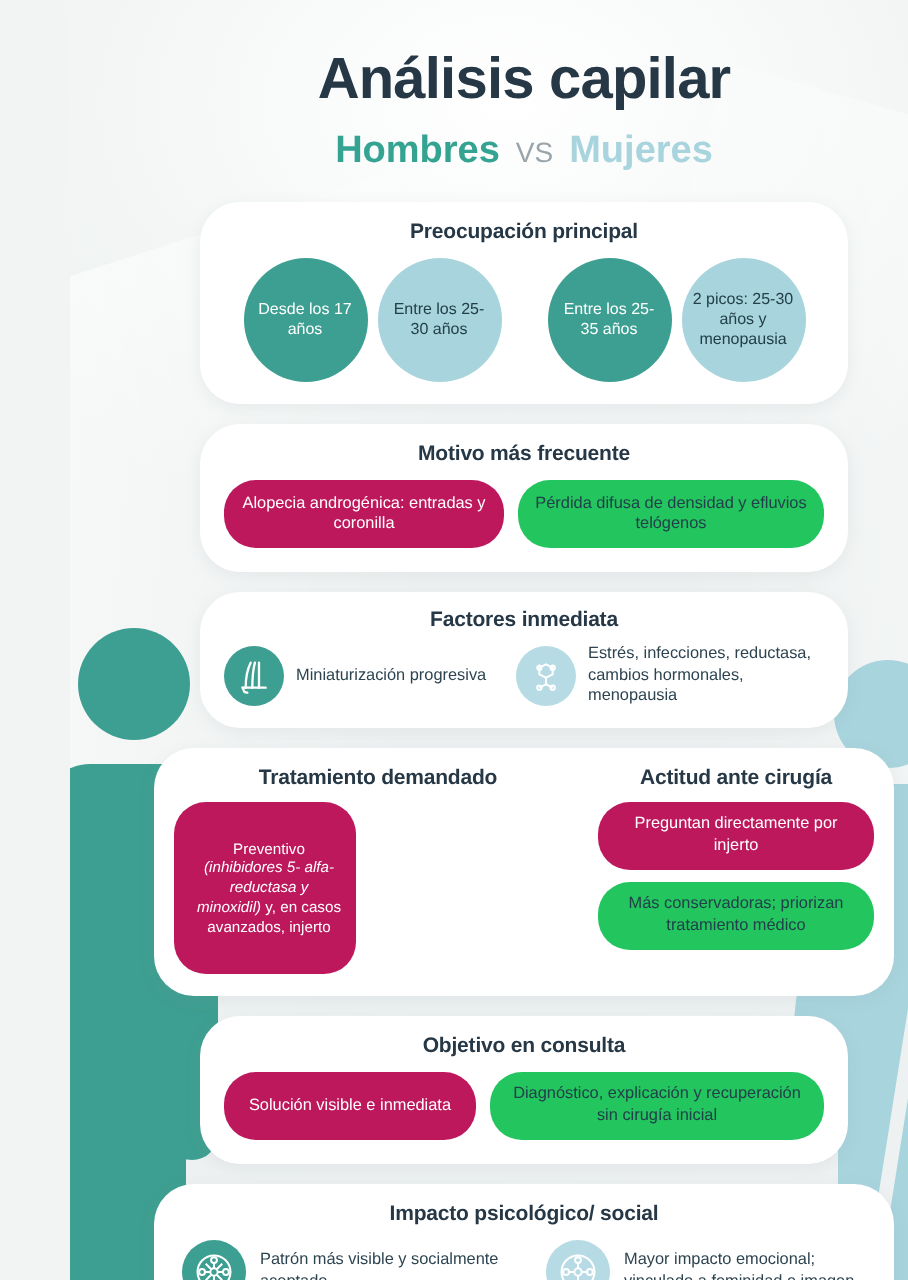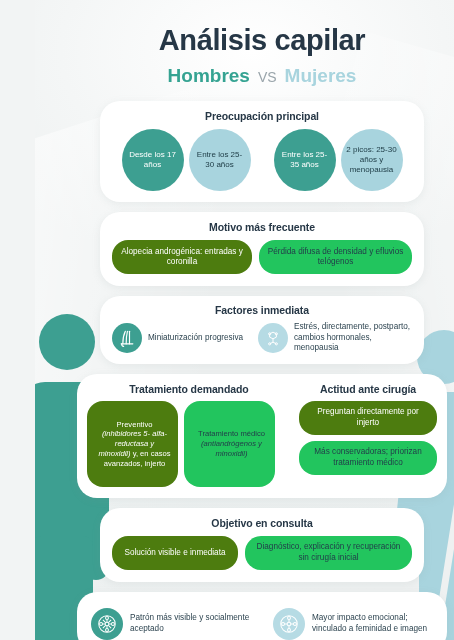--- a/index.html
+++ b/index.html
@@ -121,21 +121,21 @@
     text-align: center; letter-spacing: -0.1px;
   }
 
   .pill {
     border-radius: 16px;
     display: flex; align-items: center; justify-content: center;
     text-align: center;
     font-size: 8.2px; line-height: 1.28;
     padding: 5px 7px;
   }
-  .pill.men { background: #4d7c0f; color: #ffffff; }
+  .pill.men { background: #be185d; color: #ffffff; }
   .pill.women { background: #22c55e; color: #22404a; }
 
   .circ {
     border-radius: 50%;
     display: flex; align-items: center; justify-content: center;
     text-align: center;
     font-size: 8px; line-height: 1.26;
     padding: 4px;
   }
   .circ.men { background: #3d9f91; color: #ffffff; }
@@ -281,59 +281,55 @@
             <path d="M8 7 l4-2 4 2 v4 l-4 2 -4-2 z"></path>
             <path d="M12 13 v4"></path>
             <path d="M12 17 l4 2"></path>
             <path d="M12 17 l-4 2"></path>
             <circle cx="8" cy="7" r="1.3"></circle>
             <circle cx="16" cy="7" r="1.3"></circle>
             <circle cx="16" cy="19" r="1.3"></circle>
             <circle cx="8" cy="19" r="1.3"></circle>
           </svg>
         </div>
-        <div class="lbl">Estrés, directamente, postparto, cambios hormonales, menopausia</div>
+        <div class="lbl">Estrés, infecciones, reductasa, cambios hormonales, menopausia</div>
       </div>
     </div>
   </div>
 
   <div class="card" id="card-4">
     <div class="left">
       <div class="sec-title">Tratamiento demandado</div>
       <div class="lrow">
         <div class="pill men">
           <span>
             <span>Preventivo </span><span class="ital">(inhibidores 5- alfa- reductasa y minoxidil)</span><span> y, en casos avanzados, injerto</span>
           </span>
         </div>
-        <div class="pill women">
-          <span>
-            <span>Tratamiento médico </span><span class="ital">(antiandrógenos y minoxidil)</span>
-          </span>
-        </div>
       </div>
     </div>
     <div class="right">
       <div class="sec-title">Actitud ante cirugía</div>
       <div class="rcol">
         <div class="pill men">Preguntan directamente por injerto</div>
         <div class="pill women">Más conservadoras; priorizan tratamiento médico</div>
       </div>
     </div>
   </div>
 
   <div class="card" id="card-5">
     <div class="sec-title">Objetivo en consulta</div>
     <div class="row">
       <div class="pill men">Solución visible e inmediata</div>
       <div class="pill women">Diagnóstico, explicación y recuperación sin cirugía inicial</div>
     </div>
   </div>
 
   <div class="card" id="card-6">
+    <div class="sec-title">Impacto psicológico/ social</div>
     <div class="row">
       <div class="item a">
         <div class="iconcirc men">
           <svg width="22" height="22" viewBox="0 0 24 24" fill="none" stroke="#ffffff" stroke-width="1.1">
             <circle cx="12" cy="12" r="9"></circle>
             <circle cx="12" cy="12" r="2"></circle>
             <circle cx="12" cy="5.5" r="1.6"></circle>
             <circle cx="12" cy="18.5" r="1.6"></circle>
             <circle cx="5.5" cy="12" r="1.6"></circle>
             <circle cx="18.5" cy="12" r="1.6"></circle>

